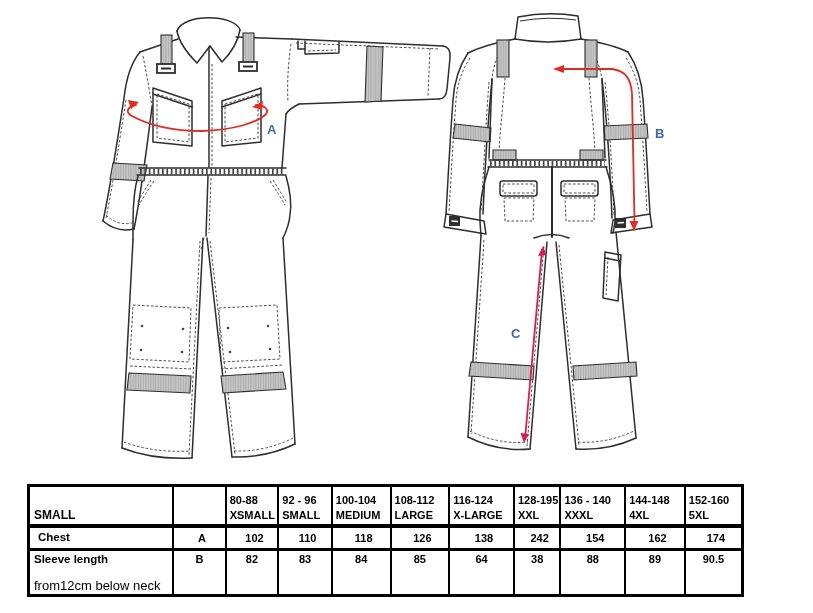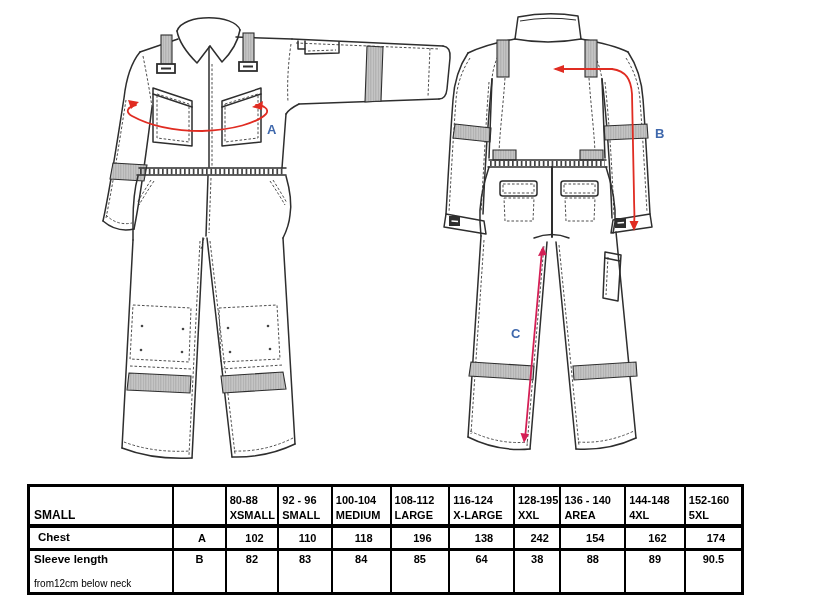--- a/index.html
+++ b/index.html
@@ -31,21 +31,21 @@
               font-size:11px;line-height:1.35;overflow:hidden;white-space:nowrap;}
   .size-table thead th{border-bottom:4px solid #000;height:36px;vertical-align:bottom;
               text-align:left;padding-bottom:1px;}
   .size-table thead th.area-cell{text-align:left;font-size:12px;padding-left:4px;}
   .size-table td{text-align:center;}
   .size-table td.rowlabel{text-align:left;padding-left:4px;font-size:11.5px;}
   .size-table tr.row-chest td{height:20px;border-bottom:3px solid #000;padding-left:8px;}
   .size-table tr.row-sleeve td{height:40px;vertical-align:top;padding-top:1px;margin-top:25px;}
   .size-table tr.row-inside td{height:19px;}
   .size-table{border:3px solid #000;}
-  .note{display:block;font-weight:normal;font-size:10px;margin-top:9px;letter-spacing:0;}
+  .note{display:block;font-weight:normal;font-size:13px;margin-top:9px;letter-spacing:0;}
   .hdr2{display:block;}
 </style>
 </head>
 <body>
 
 <div class="stage">
 
 <svg width="813" height="480" viewBox="0 0 813 480">
   <defs>
     <pattern id="tapeHatch" width="5" height="4" patternUnits="userSpaceOnUse">
@@ -276,40 +276,40 @@
       <th>
             <span class="hdr2">116-124</span>
             <span class="hdr2">X-LARGE</span>
           </th>
       <th>
             <span class="hdr2">128-195</span>
             <span class="hdr2">XXL</span>
           </th>
       <th>
             <span class="hdr2">136 - 140</span>
-            <span class="hdr2">AREA</span>
+            <span class="hdr2">XXXL</span>
           </th>
       <th>
             <span class="hdr2">144-148</span>
             <span class="hdr2">4XL</span>
           </th>
       <th>
             <span class="hdr2">152-160</span>
             <span class="hdr2">5XL</span>
           </th>
     </tr>
   </thead>
   <tbody>
     <tr class="row-chest">
       <td class="rowlabel">Chest</td>
       <td>A</td>
       <td>102</td>
       <td>110</td>
       <td>118</td>
-      <td>196</td>
+      <td>126</td>
       <td>138</td>
       <td>242</td>
       <td>154</td>
       <td>162</td>
       <td>174</td>
     </tr>
     <tr class="row-sleeve">
       <td class="rowlabel"><span>Sleeve length</span><span class="note">from12cm below neck</span></td>
       <td>B</td>
       <td>82</td>

